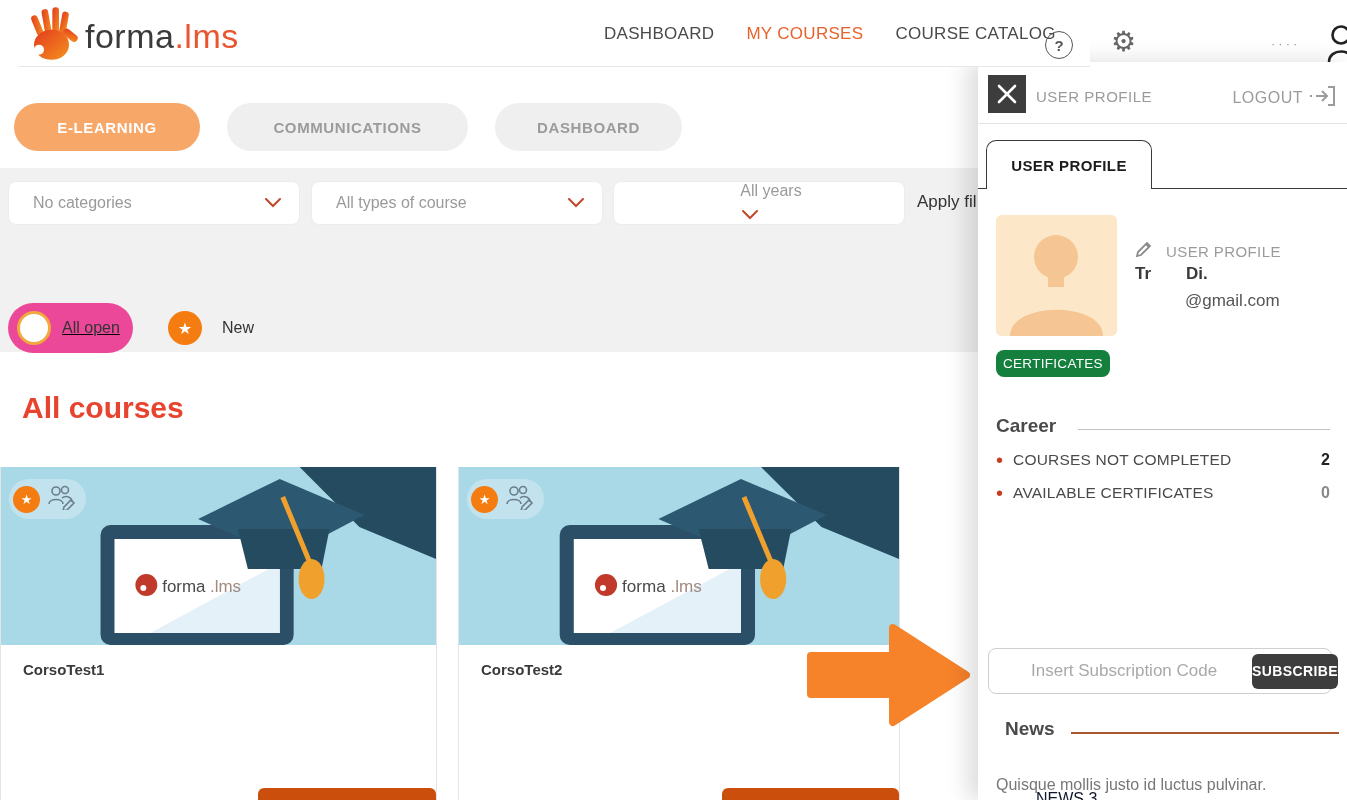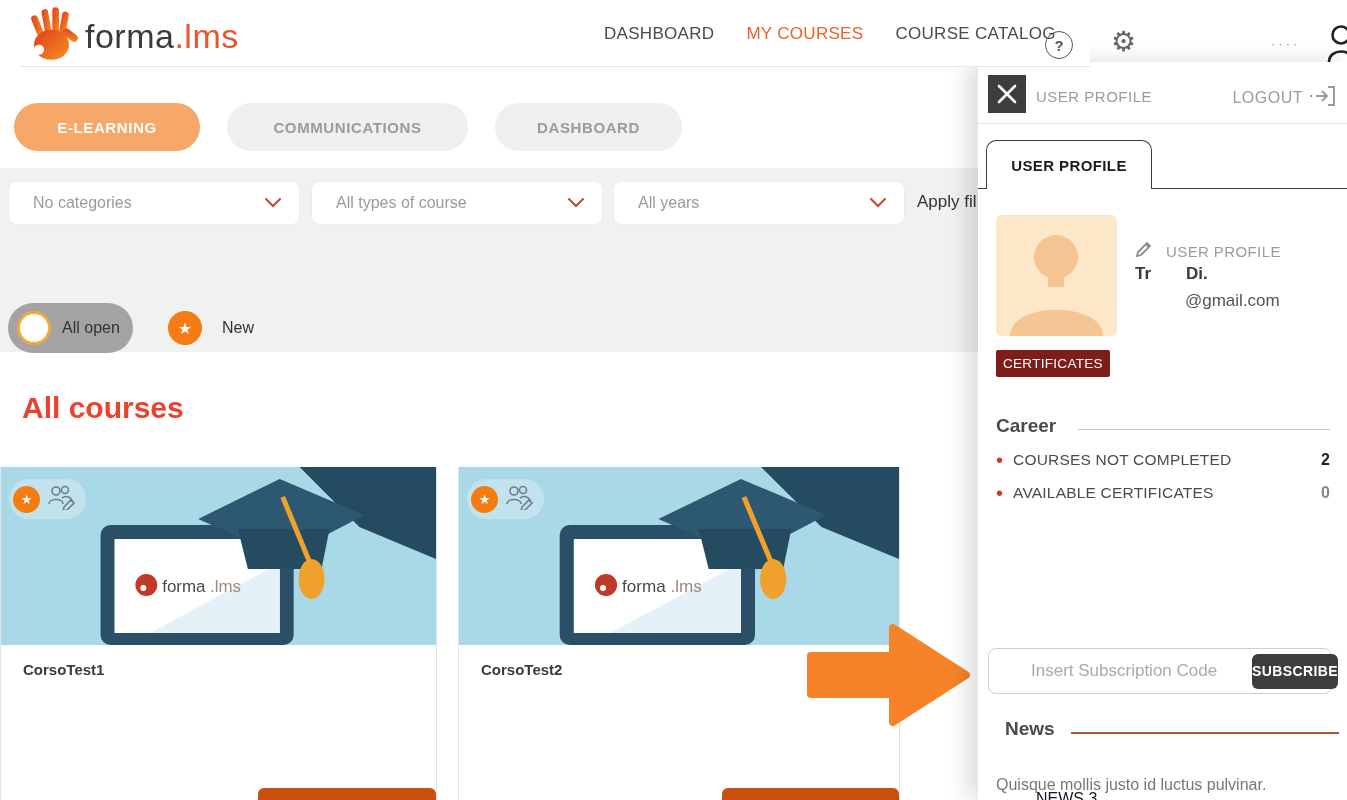--- a/index.html
+++ b/index.html
@@ -24,24 +24,24 @@
   .pills { position:absolute; left:14px; top:103px; display:flex; gap:27px; }
   .pill { height:48px; border-radius:24px; display:flex; align-items:center; justify-content:center; font-size:15px; font-weight:bold; letter-spacing:.6px; color:#9b9b9b; background:#efefef; cursor:pointer; }
   .pill.active { background:#f7a768; color:#fff; }
   .pill.p1 { width:186px; } .pill.p2 { width:241px; } .pill.p3 { width:187px; }
 
   
   .gray-band { position:absolute; left:0; top:168px; width:1347px; height:184px; background:#f1f1f1; }
   .dd { position:absolute; top:13px; height:44px; width:292px; background:#fff; border:1px solid #ececec; border-radius:8px; display:flex; align-items:center; cursor:pointer; }
   .dd .dd-label { font-size:16px; color:#9a9a9a; padding-left:24px; flex:1; }
   .dd .chev { margin-right:18px; }
-  .dd1 { left:8px; } .dd2 { left:311px; } .dd3 { left:613px; }
+  .dd1 { left:8px; } .dd2 { left:311px; } .dd3 { left:613px;flex-direction:column; }
   .apply-label { position:absolute; left:917px; top:24px; font-size:17px; color:#333; white-space:nowrap; }
   .toggle-row { position:absolute; left:8px; top:135px; height:50px; display:flex; align-items:center; }
-  .toggle-allopen { width:125px; height:50px; background:#a3a3a3; border-radius:25px; display:flex; align-items:center; gap:11px; padding-left:9px; cursor:pointer; }
+  .toggle-allopen { width:125px; height:50px; background:#ec4899; border-radius:25px; display:flex; align-items:center; gap:11px; padding-left:9px; cursor:pointer;text-decoration:underline; }
   .ring-circle { width:34px; height:34px; border-radius:50%; border:3px solid #f2a93b; background:#fff; }
   .toggle-label { font-size:16px; color:#333; }
   .toggle-new { display:flex; align-items:center; gap:20px; margin-left:35px; cursor:pointer; }
   .star-circle { width:34px; height:34px; border-radius:50%; background:#f57c10; color:#fff; font-size:16px; display:flex; align-items:center; justify-content:center; }
 
   
   .courses-heading { position:absolute; left:22px; top:391px; font-size:30px; font-weight:bold; color:#e8432e; }
   .card { position:absolute; top:467px; background:#fff; border:1px solid #e4e4e4; border-top:none; height:334px; }
   .card1 { left:0; width:437px; }
   .card2 { left:458px; width:442px; }
@@ -63,21 +63,21 @@
   .logout-label { font-size:16px; color:#9b9b9b; letter-spacing:.5px; }
   .panel-divider { position:absolute; left:0; top:61px; width:100%; border-bottom:1px solid #e2e2e2; }
   .panel-tabline { position:absolute; left:0; top:126px; width:100%; border-bottom:1px solid #3a3a3a; }
   .panel-tab { position:absolute; left:8px; top:78px; width:166px; height:49px; background:#fff; border:1px solid #3a3a3a; border-bottom:none; border-radius:10px 10px 0 0; display:flex; align-items:center; justify-content:center; font-size:15px; font-weight:bold; color:#1c1c1c; letter-spacing:.4px; z-index:3; cursor:pointer; }
 
   .pavatar { position:absolute; left:18px; top:153px; width:121px; height:121px; background:#fce8c8; border-radius:6px; overflow:hidden; }
   .edit-row { position:absolute; left:156px; top:177px; display:flex; align-items:center; gap:12px; cursor:pointer; }
   .edit-label { font-size:15px; color:#9b9b9b; letter-spacing:.4px; }
   .name-row { position:absolute; left:157px; top:202px; font-size:17px; font-weight:bold; color:#3a3a3a; display:flex; gap:35px; }
   .email-row { position:absolute; left:207px; top:229px; font-size:17px; color:#555; }
-  .cert-badge { position:absolute; left:18px; top:288px; background:#7f1d1d; color:#fff; font-size:13.5px; letter-spacing:.3px; padding:6px 7px; border-radius:2px; cursor:pointer; }
+  .cert-badge { position:absolute; left:18px; top:288px; background:#15803d; color:#fff; font-size:13.5px; letter-spacing:.3px; padding:6px 7px; border-radius:8px; cursor:pointer; }
 
   .career-head { position:absolute; left:18px; top:353px; width:334px; display:flex; align-items:center; gap:22px; }
   .career-title { font-size:19px; font-weight:bold; color:#4a4a4a; }
   .career-rule { flex:1; border-top:1px solid #c3c3c3; margin-top:6px; }
   .career-item { position:absolute; left:18px; width:334px; display:flex; align-items:center; gap:10px; }
   .ci1 { top:388px; } .ci2 { top:421px; }
   .bullet { color:#cc3b1e; font-size:20px; line-height:1; }
   .career-label { font-size:15.5px; color:#4a4a4a; letter-spacing:.2px; flex:1; }
   .career-value { font-size:16px; font-weight:bold; color:#222; }
   .career-value.zero { color:#888; }

